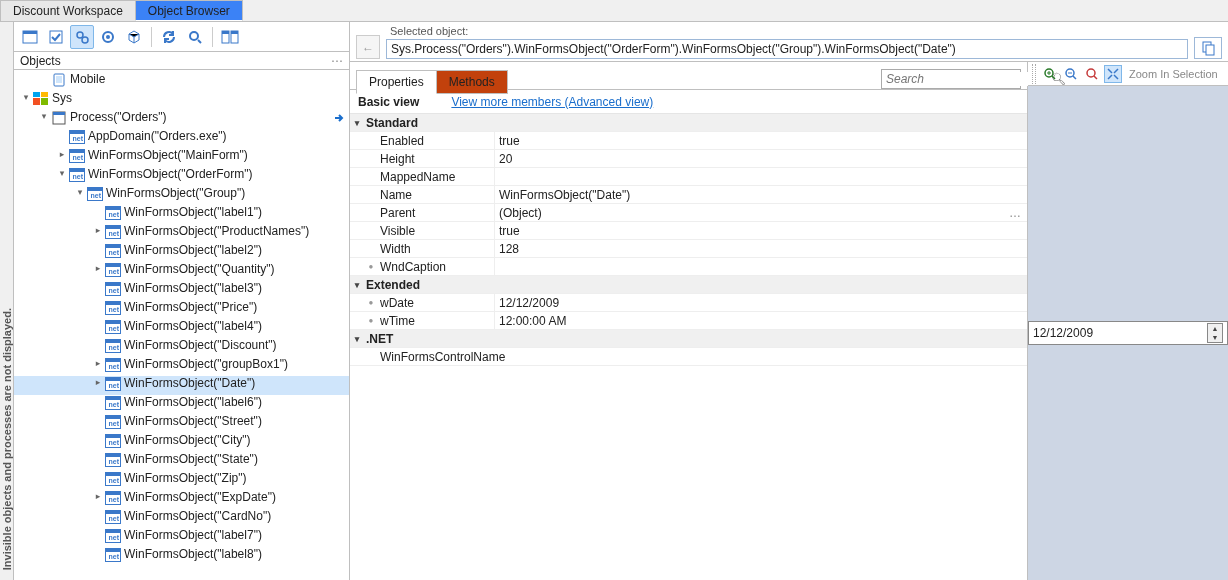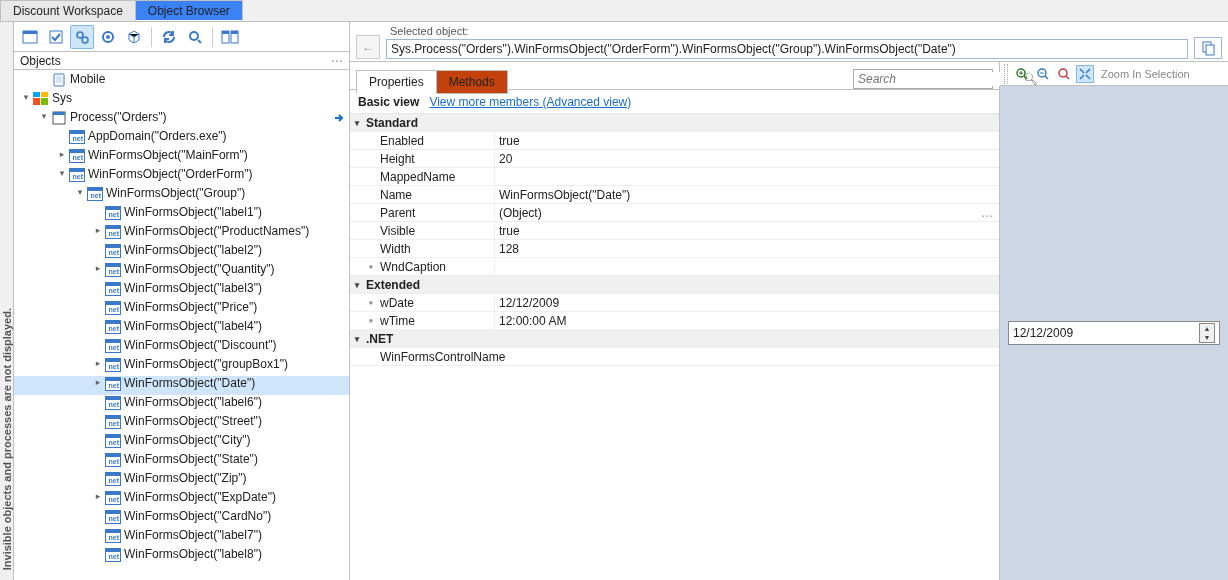--- a/index.html
+++ b/index.html
@@ -31,32 +31,32 @@
 .sel-input{width:100%;height:20px;border:1px solid #9db8d8;padding:1px 4px}
 .copy-btn{width:28px;height:22px;border:1px solid #9db8d8;background:#fff;display:flex;align-items:center;justify-content:center;cursor:pointer;margin-bottom:0}
 .content{flex:1;display:flex}
 .prop-panel{flex:1;border-right:1px solid #bfbfbf;display:flex;flex-direction:column}
 .prop-header{height:28px;display:flex;align-items:flex-end;justify-content:space-between;padding:0 6px;border-bottom:1px solid #bfbfbf}
 .prop-tabs{display:flex}
 .ptab{padding:4px 12px;border:1px solid #bfbfbf;background:#c2410c;cursor:pointer;margin-right:-1px;position:relative;top:5px}
 .ptab.active{background:#fff;border-bottom:1px solid #fff;z-index:1}
 .search-box{display:flex;align-items:center;border:1px solid #aaa;height:20px;width:140px}
 .search-box input{border:none;outline:none;flex:1;padding:0 4px;font-style:italic;color:#888}
-.basic-row{height:24px;display:flex;align-items:center;padding:0 8px;border-bottom:1px solid #e5e5e5;gap:10px}
+.basic-row{height:24px;display:flex;align-items:center;padding:0 8px;border-bottom:1px solid #e5e5e5;gap:32px}
 .basic-row b{font-weight:bold}
 .basic-row a{color:#1a6ecc;text-decoration:underline;cursor:pointer}
 .prop-grid{flex:1;overflow:auto}
 .pg-row{display:flex;height:18px;align-items:center;border-bottom:1px solid #eee}
 .pg-group{background:#f0f0f0;font-weight:bold}
 .pg-tw{width:14px;text-align:center;font-size:9px;color:#444}
 .pg-dot{width:14px;text-align:center;color:#999;font-size:8px}
 .pg-name{width:116px;padding-left:2px}
 .pg-val{flex:1;padding-left:4px;border-left:1px solid #eee;height:100%;display:flex;align-items:center}
 .pg-dots{color:#888;padding-right:6px}
-.preview{width:228px;display:flex;flex-direction:column}
+.preview{width:200px;display:flex;flex-direction:column}
 .pv-toolbar{height:24px;border-bottom:1px solid #bfbfbf;display:flex;align-items:center;padding:0 4px;gap:3px}
 .pv-sep{width:4px;height:20px;border-left:1px dotted #aaa;border-right:1px dotted #aaa;margin-right:2px}
 .pv-btn{width:18px;height:18px;display:flex;align-items:center;justify-content:center;cursor:pointer}
 .pv-label{color:#888;font-size:11px;margin-left:4px}
 .pv-canvas{flex:1;background:#cdd6e4;display:flex;align-items:center;justify-content:center}
 .dtp{width:212px;height:24px;background:#fff;border:1px solid #888;display:flex;align-items:center;padding:0 4px;font-size:15px;font-family:Tahoma;justify-content:space-between}
 .spin{width:16px;height:20px;border:1px solid #888;display:flex;flex-direction:column}
 .spin div{flex:1;display:flex;align-items:center;justify-content:center;font-size:7px;background:#f0f0f0;color:#444}
 .blue-arrow{width:12px;height:12px;position:absolute;right:4px}
 svg{display:block}

